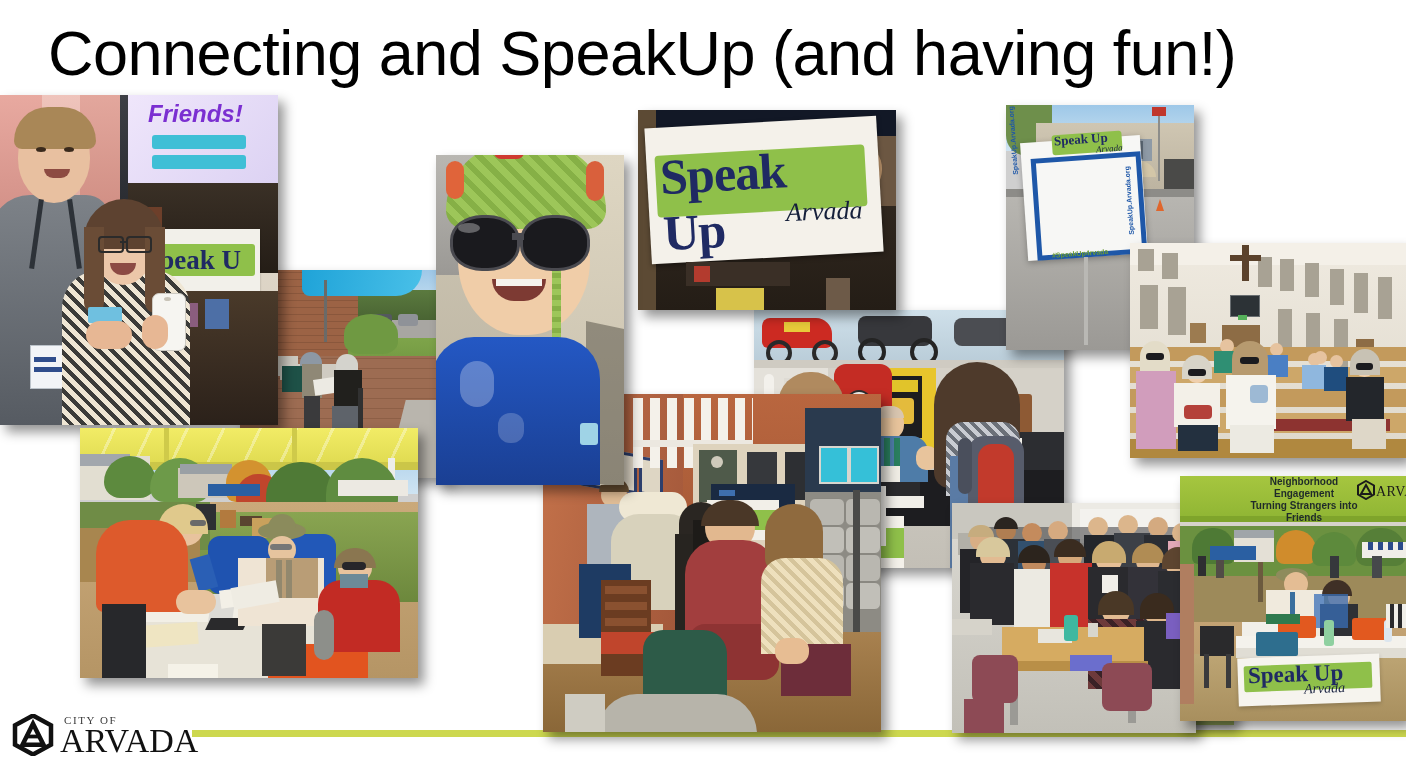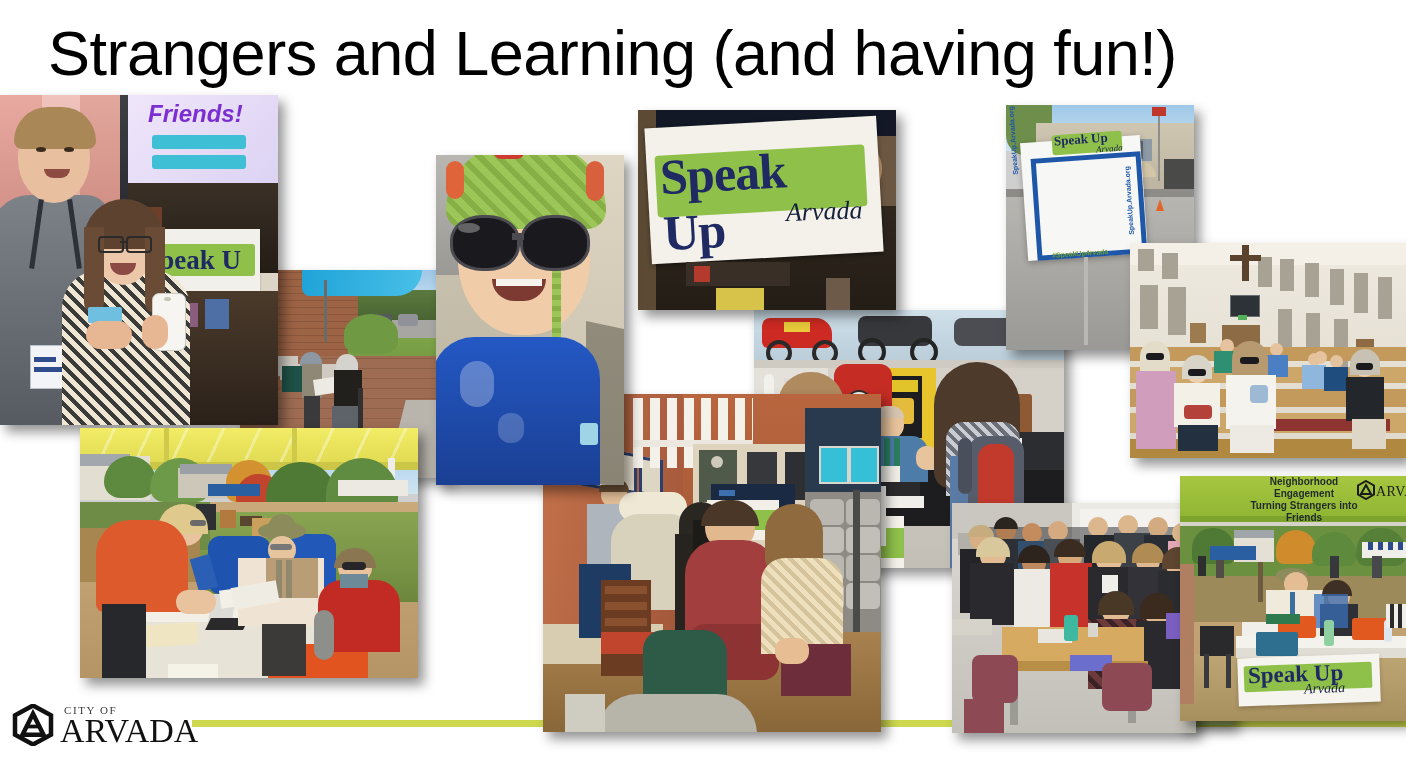--- a/index.html
+++ b/index.html
@@ -90,21 +90,21 @@
     color: #1f2a63;
     font-weight: 700;
     line-height: 1;
     white-space: nowrap;
   }
 
   
   #footer {
     position: absolute;
     left: 0;
-    bottom: 16px;
+    bottom: 6px;
     width: 1406px;
     height: 60px;
   }
   #accent-bar {
     position: absolute;
     left: 192px;
     top: 22px;
     width: 1214px;
     height: 7px;
   }
@@ -138,21 +138,21 @@
     letter-spacing: 0px;
     color: #111111;
     line-height: 0.82;
   }
 </style>
 </head>
 <body>
 
 <div id="slide">
 
-  <div id="slide-title">Strangers and Learning (and having fun!)</div>
+  <div id="slide-title">Connecting and SpeakUp (and having fun!)</div>
 
   <div id="collage">
 
     <div class="photo" style="left:0;top:0;width:278px;height:330px;z-index:6;">
       <div class="scene">
         <div class="lyr indoorwall" style="left:0;top:0;right:0;bottom:0;"></div>
 
         <div class="lyr" style="left:0;top:0;width:44px;height:130px;background:linear-gradient(#e8a9a0,#d18f86);"></div>
         <div class="lyr" style="left:42px;top:0;width:40px;height:120px;background:linear-gradient(#efc4bc,#dcaaa0);"></div>
         <div class="lyr" style="left:80px;top:0;width:46px;height:125px;background:linear-gradient(#e3a79d,#cf8d82);"></div>

